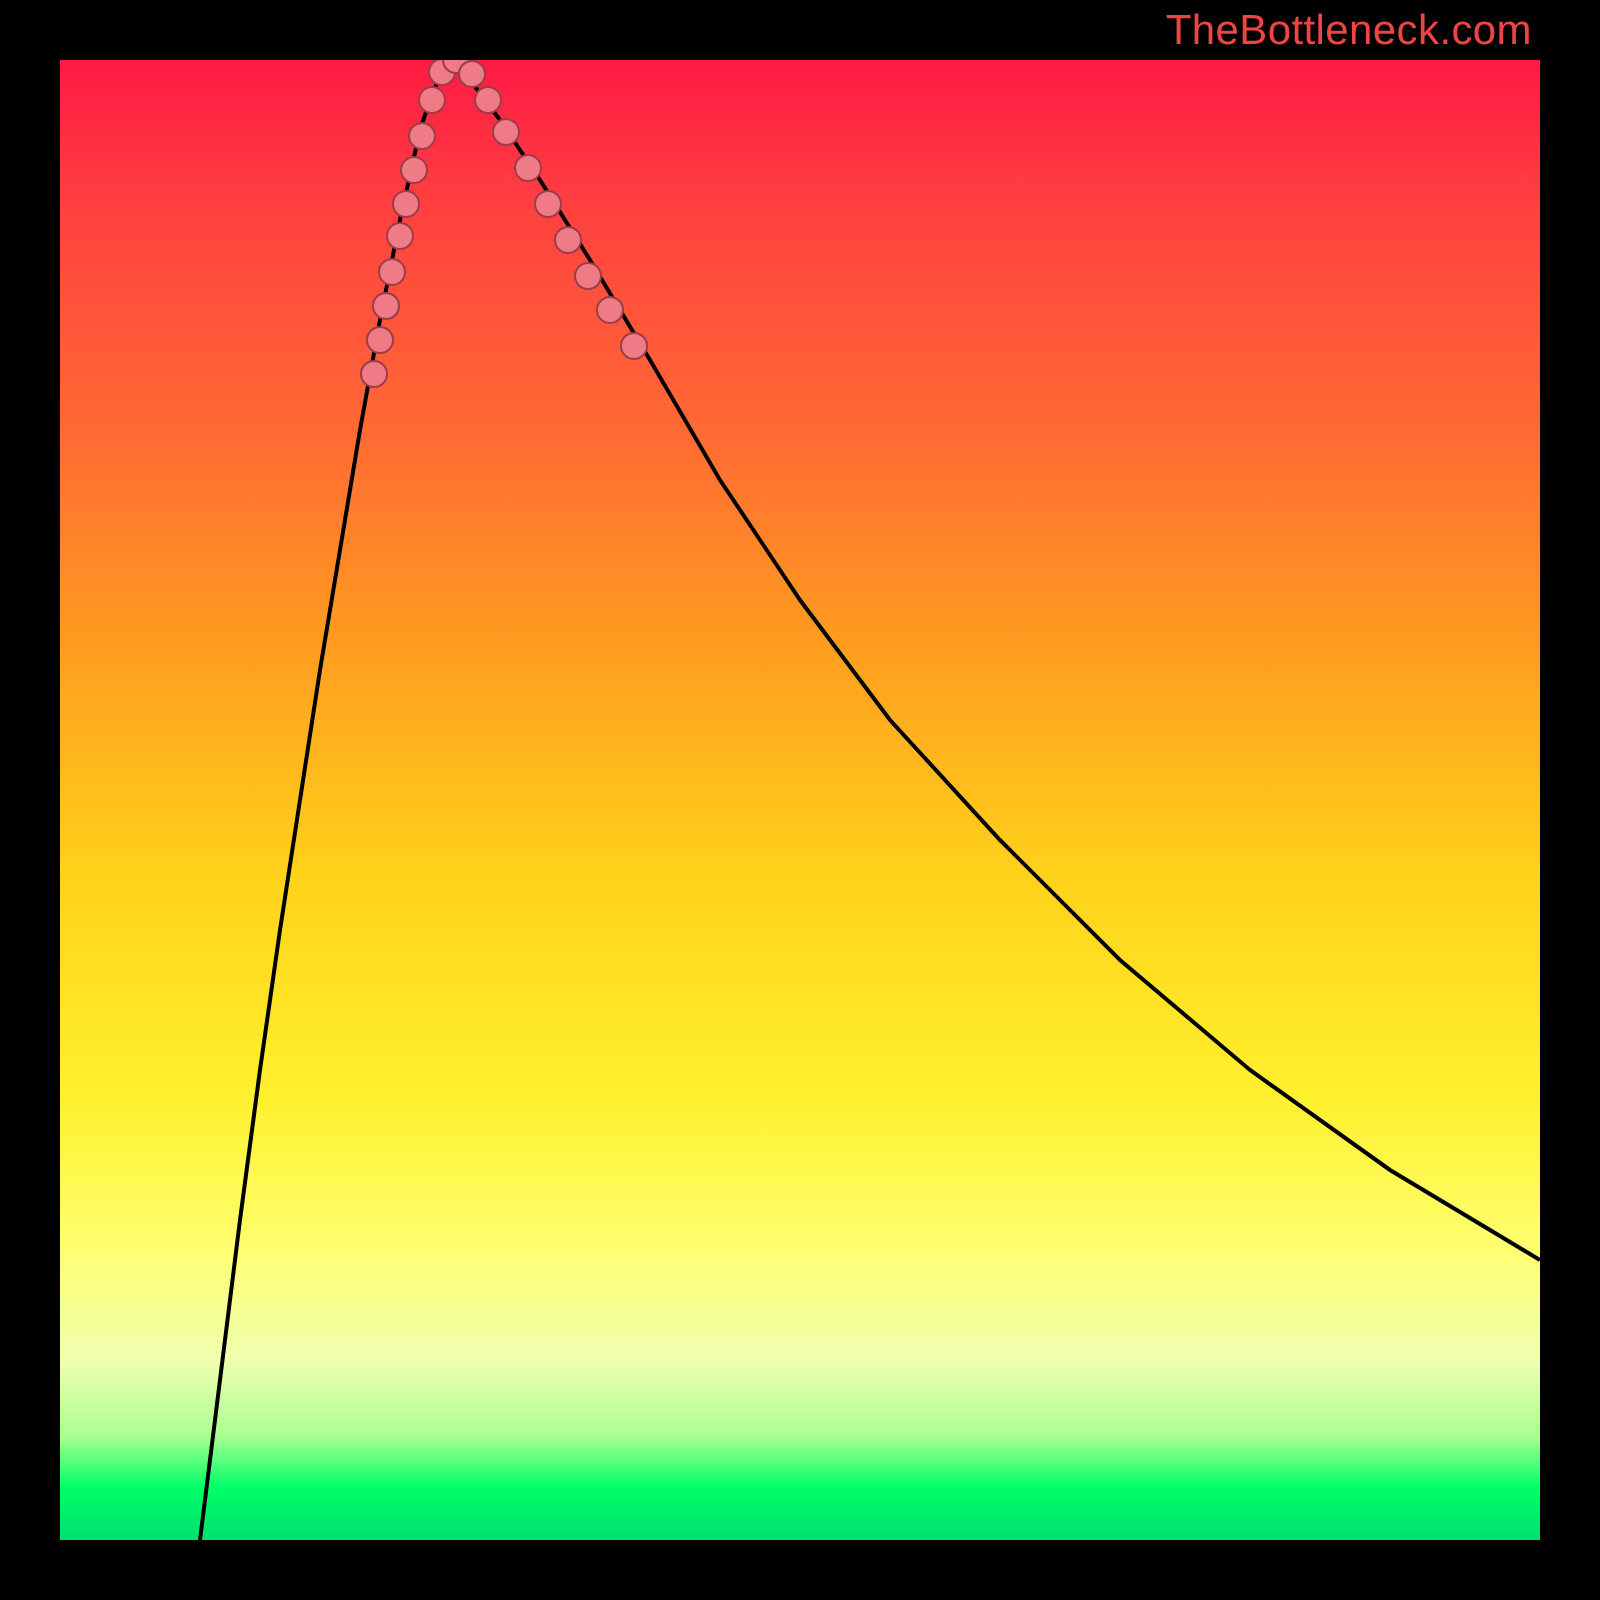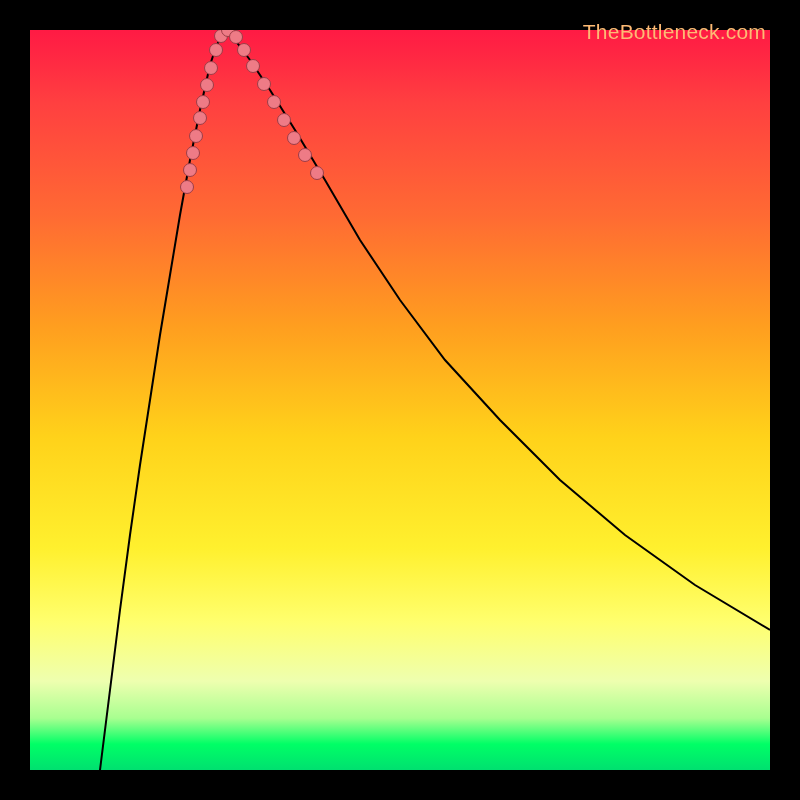--- a/index.html
+++ b/index.html
@@ -25,23 +25,23 @@
       #ffd21a 55%,
       #fff02e 70%,
       #ffff6e 80%,
       #eeffaf 88%,
       #a8ff90 93%,
       #00ff66 96.5%,
       #00e070 100%);
   }
   .watermark {
     position: absolute;
-    top: 20px;
+    top: 4px;
     right: 34px;
-    color: #fdba74;
+    color: #ef4444;
     font-size: 21px;
     font-weight: 500;
     letter-spacing: 0.2px;
     user-select: none;
     text-align: right;
   }
   svg.curves {
     position: absolute;
     left: 30px;
     top: 30px;

